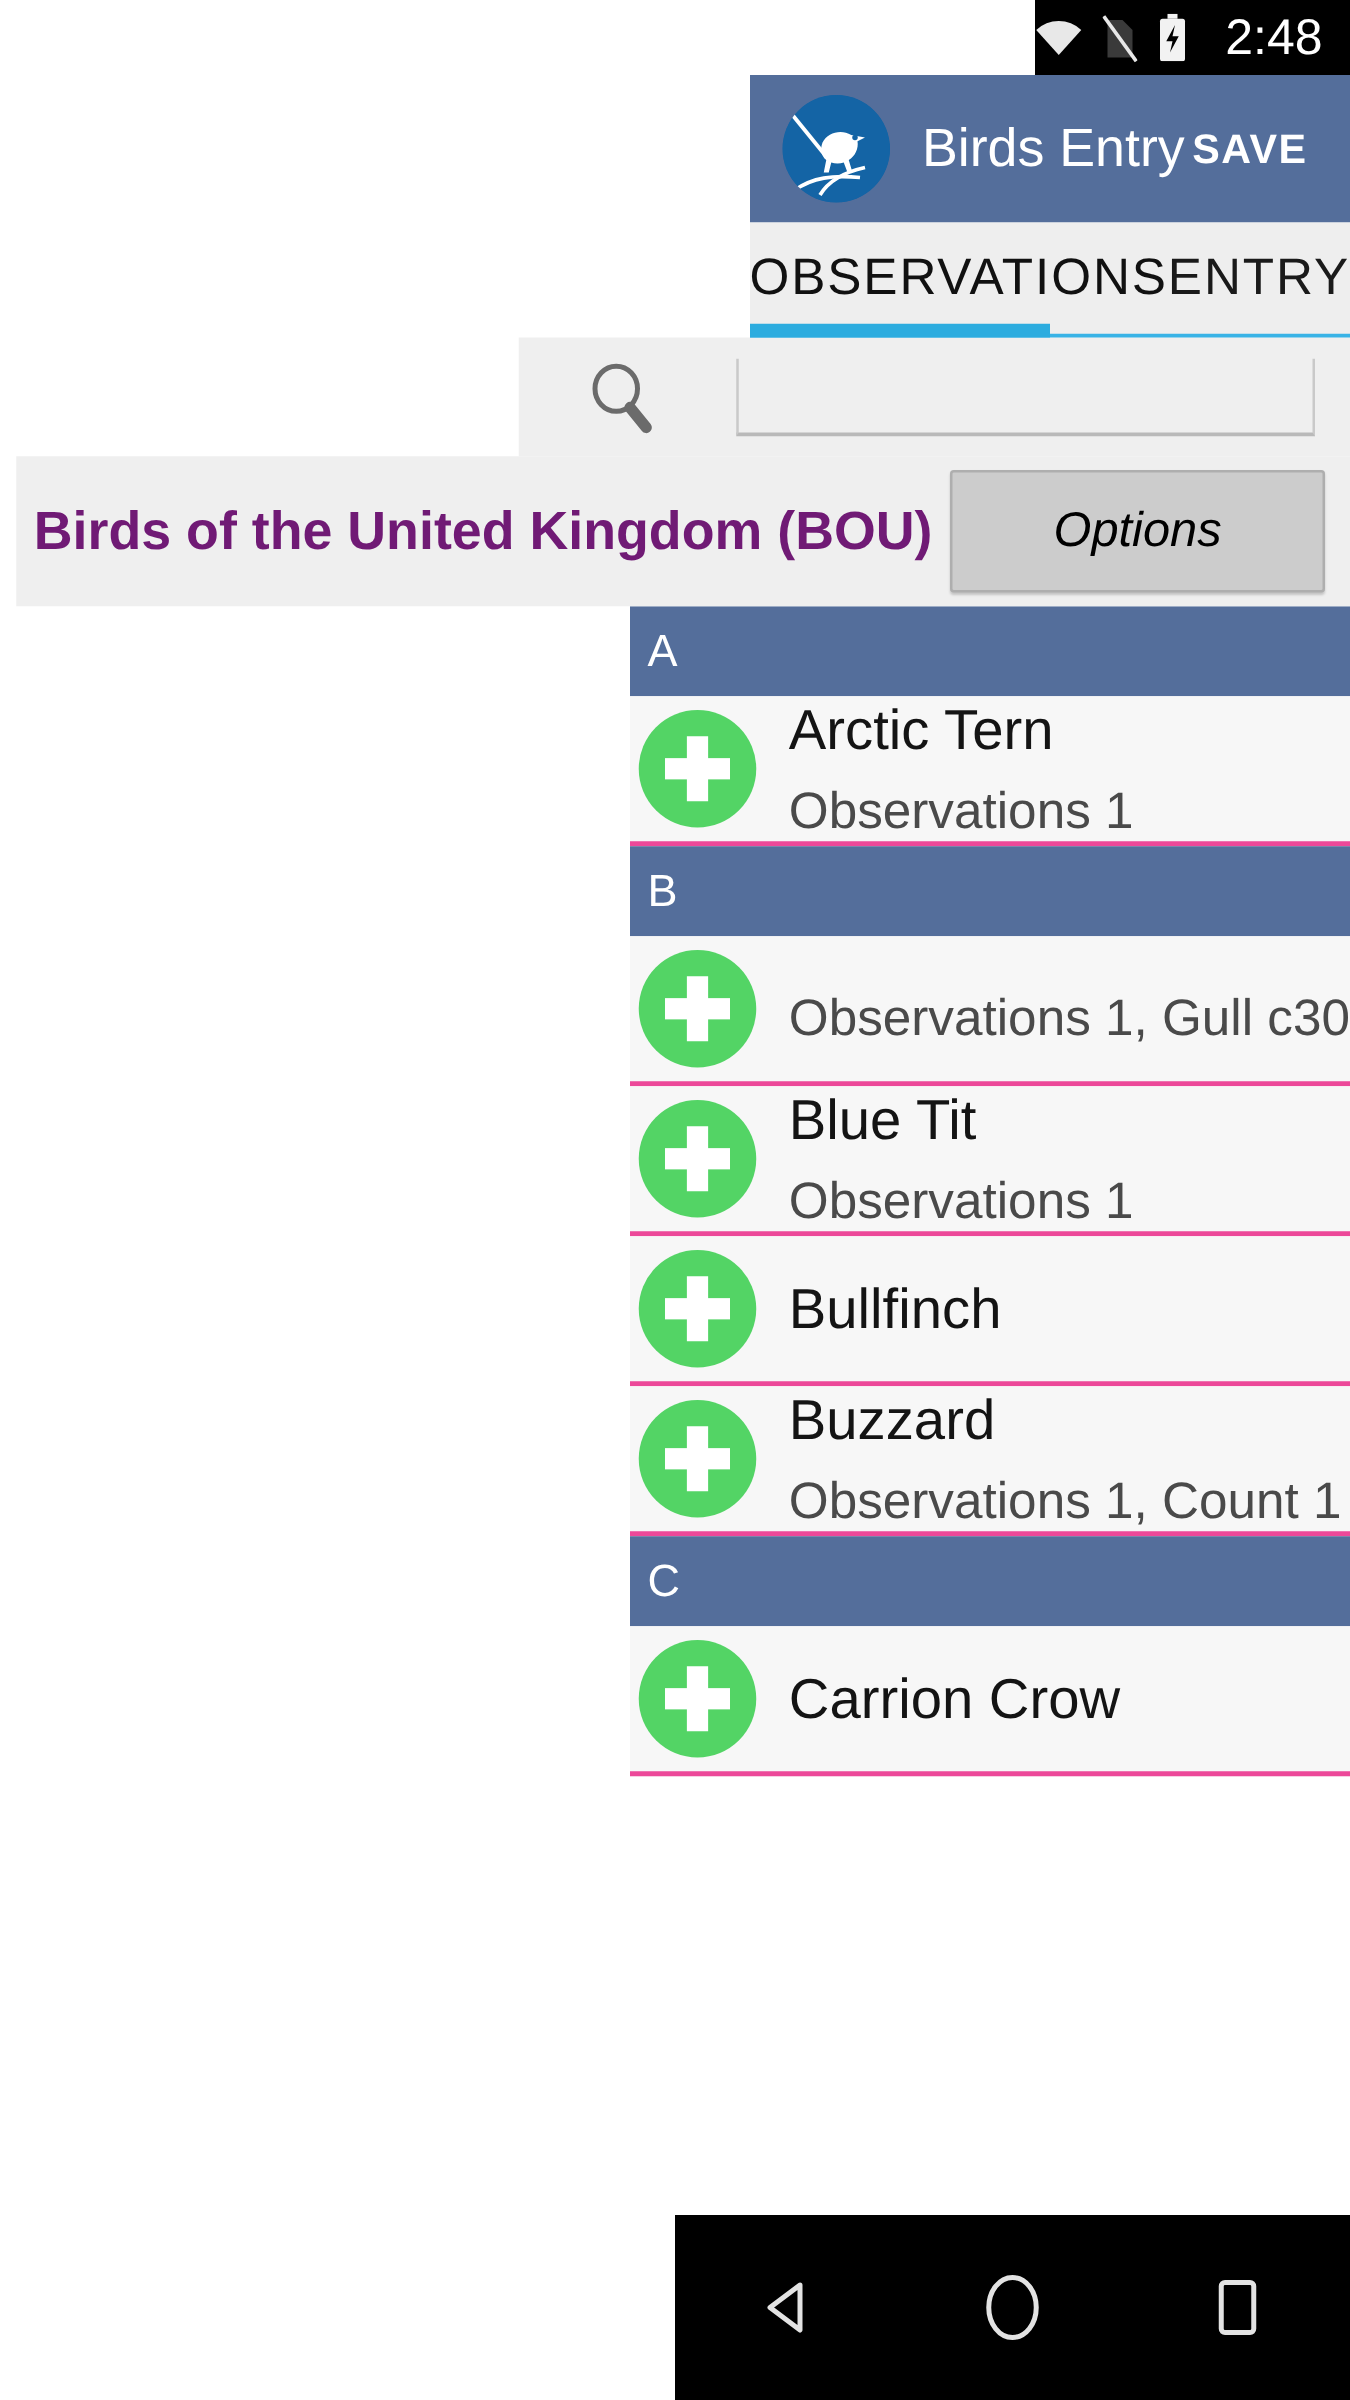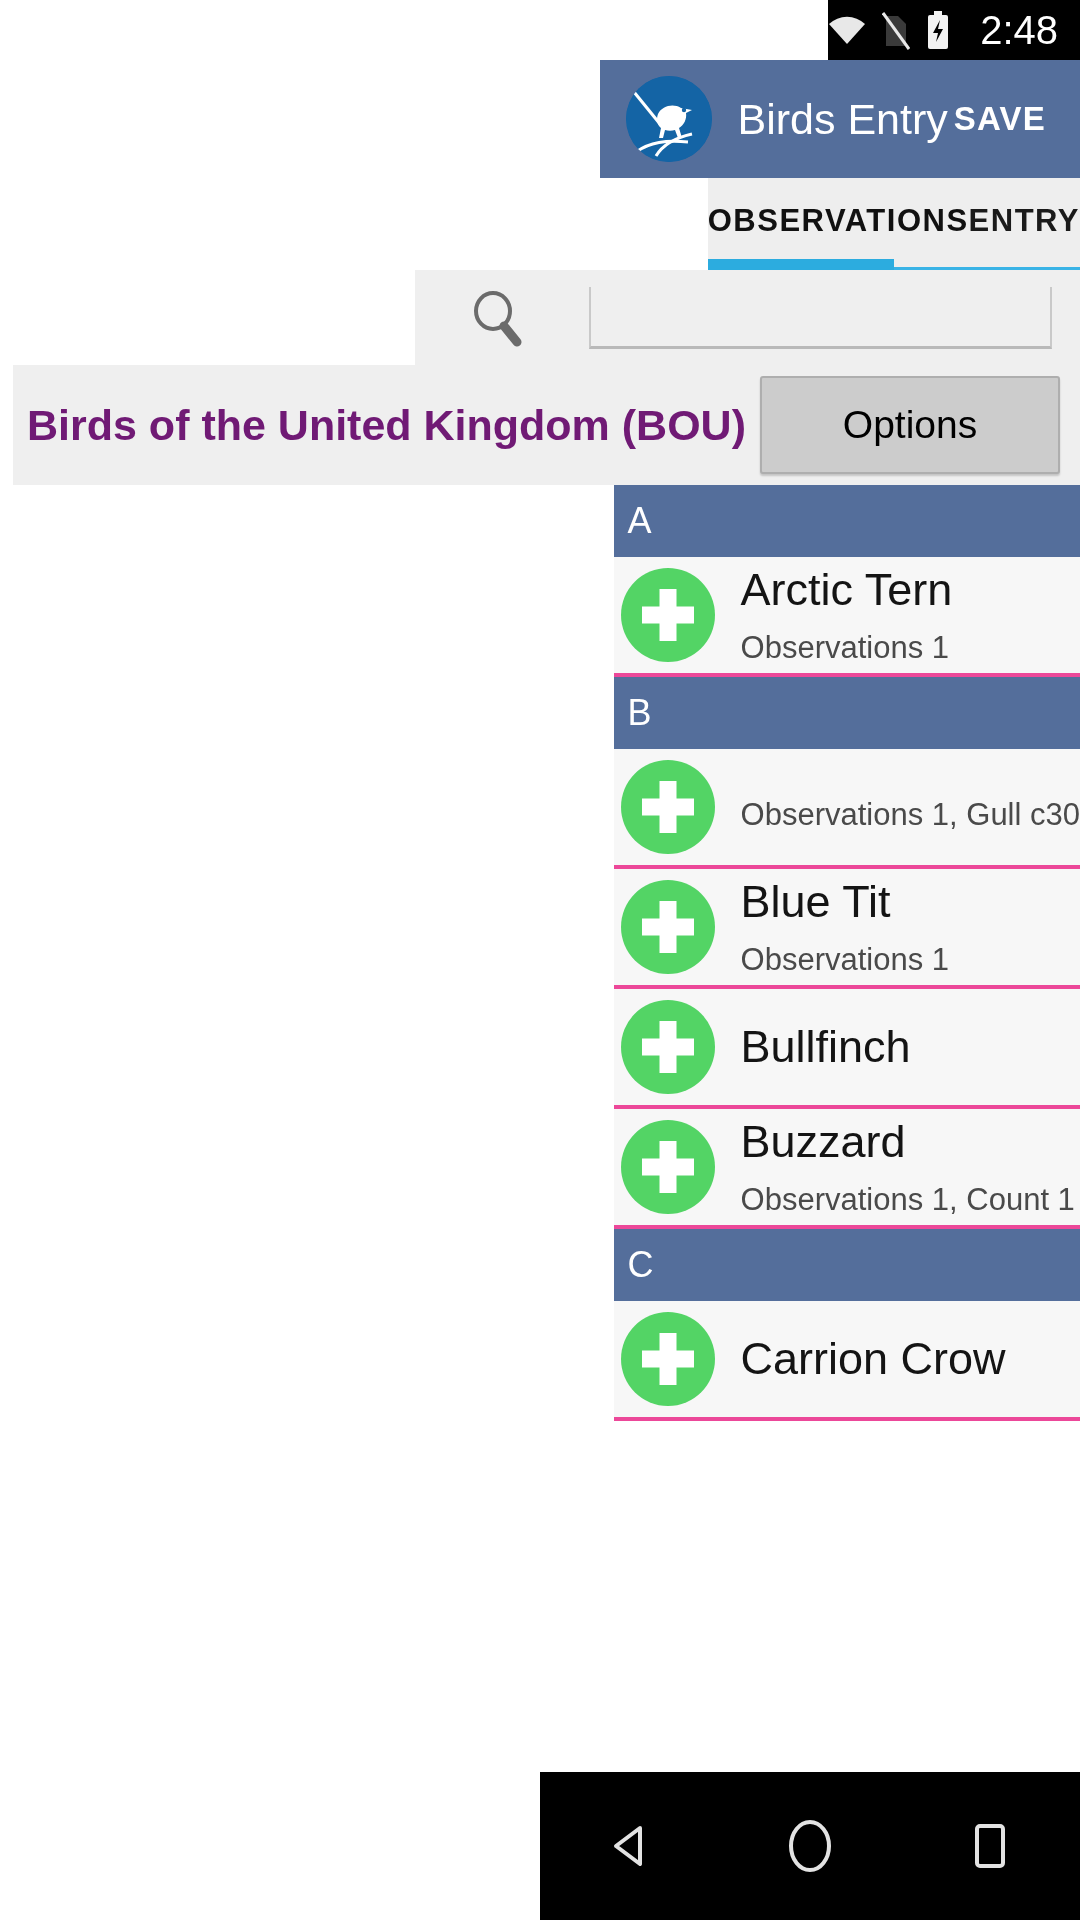--- a/index.html
+++ b/index.html
@@ -76,22 +76,22 @@
   }
 
   
   .tabs-wrap { background: #eeeeee; flex: 0 0 92px; position: relative; }
   .tabs { display: flex; height: 86px; }
   .tab {
     flex: 1;
     display: flex;
     align-items: center;
     justify-content: center;
-    font-size: 31px;
-    font-weight: bold;
+    font-size: 41px;
+    font-weight: normal;
     letter-spacing: 1.5px;
   }
   .tab.active { color: #111111; }
   .tab.inactive { color: #1a1a1a; }
   .tab-underline-base {
     position: absolute;
     left: 0; right: 0; bottom: 0;
     height: 3px;
     background: #39b3e6;
   }
@@ -152,20 +152,21 @@
     border: 2px solid #aeaeae;
     border-radius: 3px;
     font-size: 39px;
     color: #000000;
     font-family: "Liberation Sans", sans-serif;
     display: flex;
     align-items: center;
     justify-content: center;
     flex: 0 0 300px;
     box-shadow: 0 2px 2px rgba(0,0,0,0.18);
+    font-style: italic;
   }
 
   
   .list {
     flex: 1 1 auto;
     overflow: hidden;
     background: #ffffff;
   }
   .section-header {
     background: #546e9b;
@@ -201,21 +202,21 @@
   .plus-btn::before {
     width: 52px; height: 17px;
     transform: translate(-50%, -50%);
   }
   .plus-btn::after {
     width: 17px; height: 52px;
     transform: translate(-50%, -50%);
   }
   .row-text { margin-left: 26px; display: flex; flex-direction: column; justify-content: center; }
   .row-title { font-size: 45px; color: #141414; line-height: 1.12; }
-  .row-sub { font-size: 31px; color: #4a4a4a; margin-top: 16px; line-height: 1.1; }
+  .row-sub { font-size: 41px; color: #4a4a4a; margin-top: 16px; line-height: 1.1; }
 
   
   .nav-bar {
     height: 148px;
     background: #000000;
     display: flex;
     align-items: center;
     justify-content: space-around;
     flex: 0 0 148px;
   }

